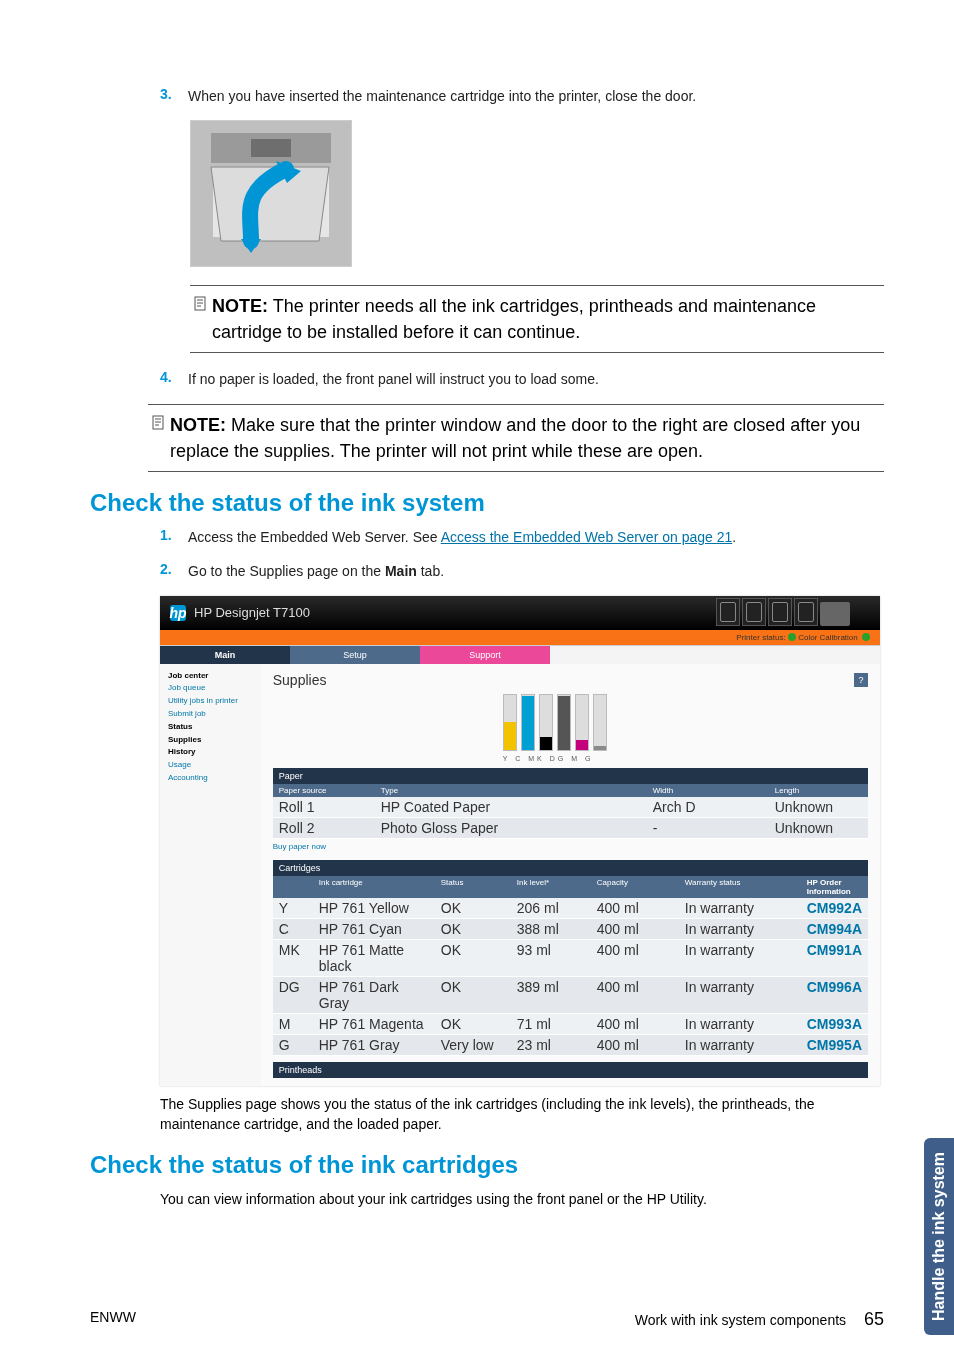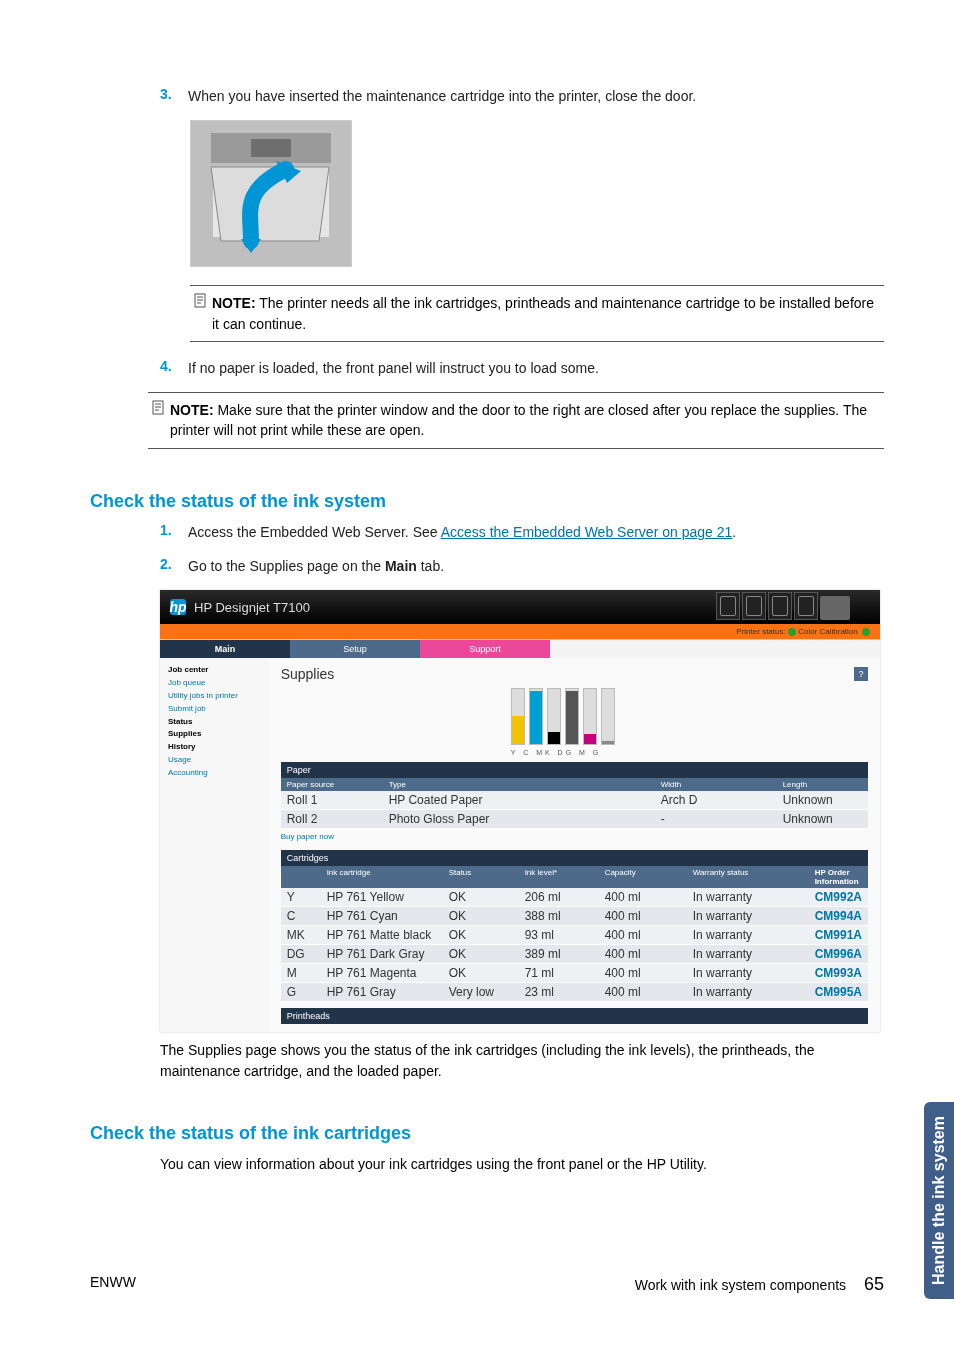--- a/index.html
+++ b/index.html
@@ -39,39 +39,39 @@
     position: relative;
     overflow: hidden;
   }
   .figure svg { width: 100%; height: 100%; }
   .note-wrap {
     margin: 10px 0 16px 100px;
     border-top: 1px solid #555;
     border-bottom: 1px solid #555;
     padding: 7px 0;
     display: flex;
-    font-size: 14px;
+    font-size: 18px;
     line-height: 1.45;
   }
   .note-wrap.outer {
     margin-left: 58px;
   }
   .note-icon {
     width: 22px;
     flex-shrink: 0;
     text-align: center;
     color: #555;
   }
   .note-body { flex: 1; }
   .note-label { font-weight: bold; }
   h2.section {
     color: #0096d6;
-    font-size: 18px;
+    font-size: 24px;
     font-weight: bold;
-    margin: 42px 0 10px 0;
+    margin: 17px 0 10px 0;
   }
   a.link { color: #0073a8; text-decoration: underline; }
   .body-p {
     font-size: 14px;
     line-height: 1.45;
     margin: 8px 0 8px 70px;
   }
   
   .ews {
     margin: 14px 0 6px 70px;
@@ -236,24 +236,23 @@
   }
   .ews-subhead {
     display:flex;
     background:#4d6a8a;
     color:#fff;
     font-size:8px;
   }
   .ews-subhead > div { padding: 2px 6px; }
   .ews-row {
     display:flex;
-    font-size:12px;
+    font-size:14px;
     background:#eef1f4;
     border-bottom:1px solid #fff;
-    align-items:flex-end;
   }
   .ews-row.alt { background:#e4e8ec; }
   .ews-row > div { padding: 2px 6px; }
   .col-ps { width: 90px; }
   .col-type { width: 260px; }
   .col-w { width: 110px; }
   .col-len { flex:1; }
   .buy { color:#0076a8; font-size:8px; padding:3px 0; }
   .c-code{width:28px;} .c-name{width:110px;} .c-status{width:64px;}
   .c-ink{width:68px;} .c-cap{width:76px;} .c-war{width:110px;} .c-ord{flex:1;font-weight:bold;}

